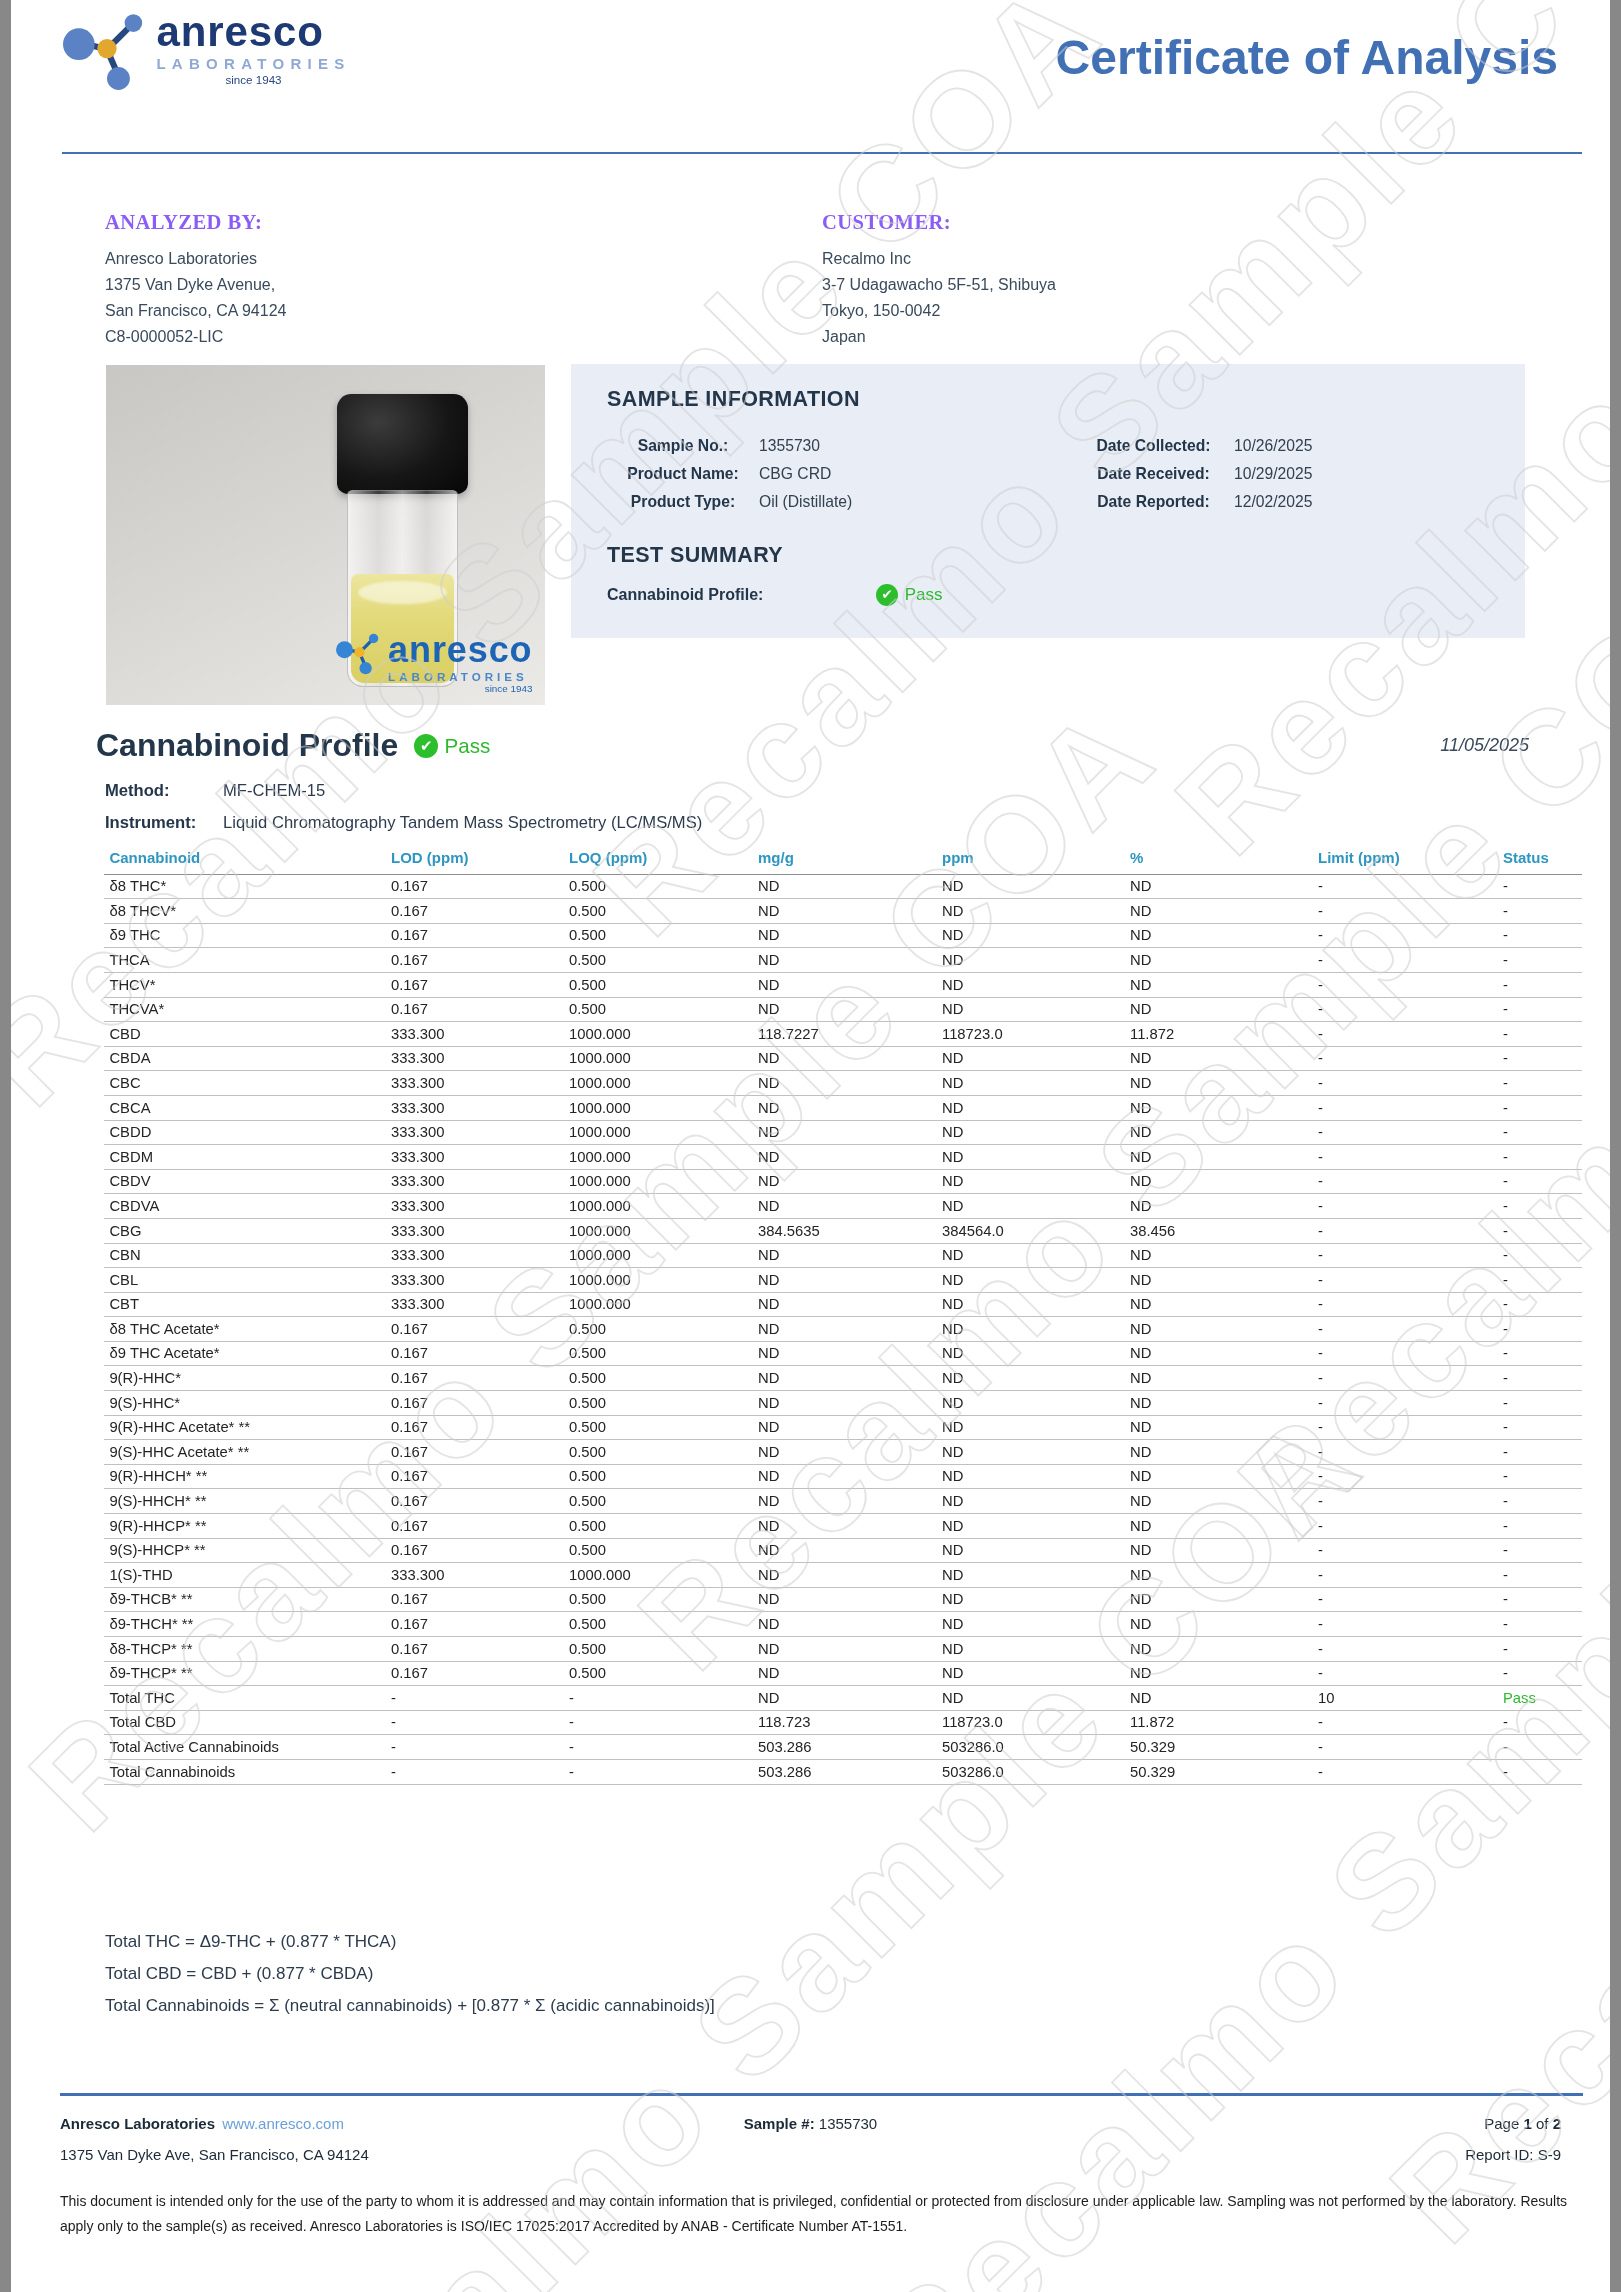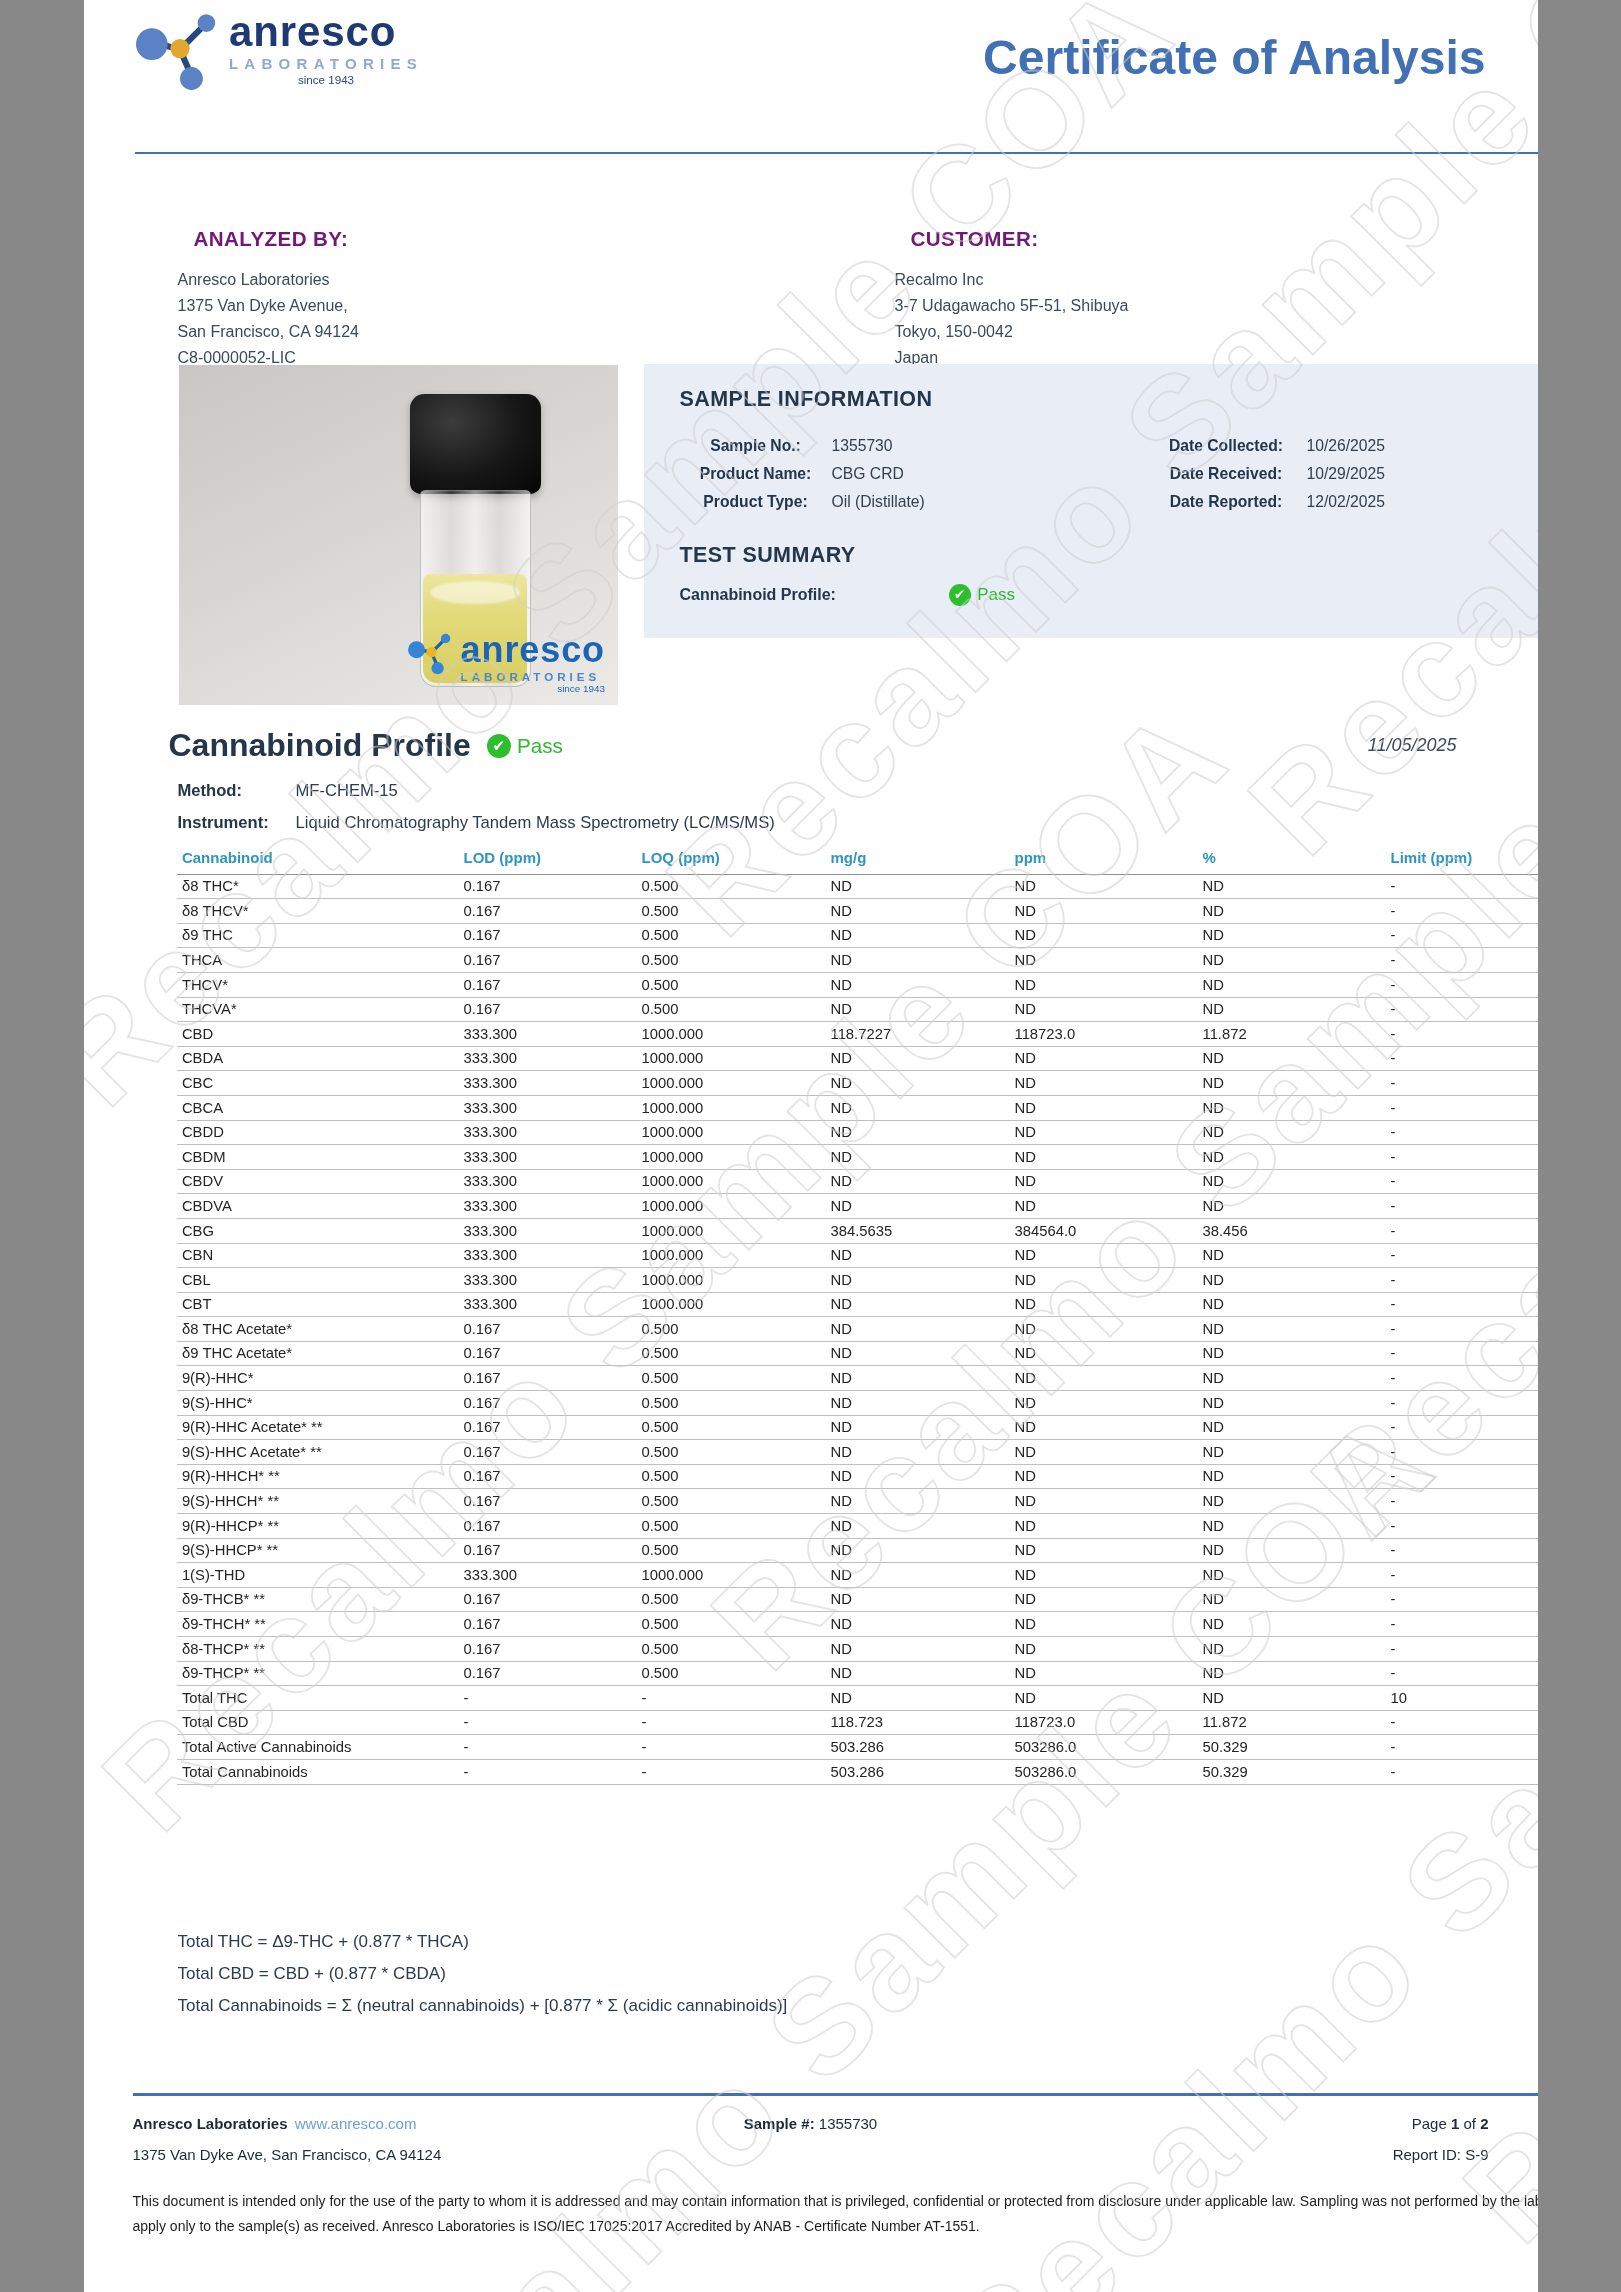--- a/index.html
+++ b/index.html
@@ -1,17 +1,17 @@
 <!DOCTYPE html>
 <html style="font-size:14.3px"><head>
 <meta charset="utf-8">
 <style>
   html,body{margin:0;padding:0;background:#888;}
   .page{
-    position:relative;width:1454px;height:2293px;background:#ffffff;
+    position:relative;width:1599px;height:2293px;background:#ffffff;
     font-family:"Liberation Sans",sans-serif;color:#2d3b4e;overflow:hidden;margin:0 auto;
   }
   
   .wm-layer{position:absolute;inset:0;pointer-events:none;z-index:40;}
   .wm{
     position:absolute;font-size:134px;font-weight:bold;letter-spacing:6.3px;white-space:nowrap;
     color:rgba(255,255,255,0);-webkit-text-stroke:1.8px rgba(205,205,205,0.55);
     transform:rotate(-45deg);
   }
   
@@ -22,21 +22,21 @@
   .logo-sub{font-size:15px;color:#8fa9d4;letter-spacing:6.3px;margin-top:3.6px;font-weight:bold;}
   .logo-since{font-size:11.6px;color:#27477f;margin-top:2.7px;text-align:center;}
   .doc-title{
     position:absolute;top:30px;right:52px;font-size:48px;font-weight:bold;color:#4270b5;
   }
   .header-rule{position:absolute;top:152px;left:51px;width:1520px;height:1.8px;background:#4270b5;}
   
   .party{position:absolute;top:211px;}
   .party.analyzed{left:94px;}
   .party.customer{left:811px;}
-  .party h2{margin:16px;font-size:20.6px;font-weight:bold;color:#701a75;letter-spacing:0.4px;}
+  .party h2{margin:0;font-size:20.6px;font-weight:bold;color:#8b5cf6;letter-spacing:0.4px;font-family:Liberation Serif, serif;}
   .party .lines{margin-top:11.6px;font-size:16px;color:#3a4a5c;line-height:26px;}
   
   .photo{
     position:absolute;left:95px;top:365px;width:439px;height:340px;
     background:linear-gradient(155deg,#c9c7c4 0%,#d8d6d3 45%,#eceae7 100%);overflow:hidden;
   }
   .vial{position:absolute;left:231px;top:29px;width:131px;}
   .cap{
     width:131px;height:100px;border-radius:14.3px 14.3px 10.7px 10.7px;
     background:radial-gradient(ellipse at 32% 28%,#3c3c3c 0%,#161616 55%,#060606 100%);

